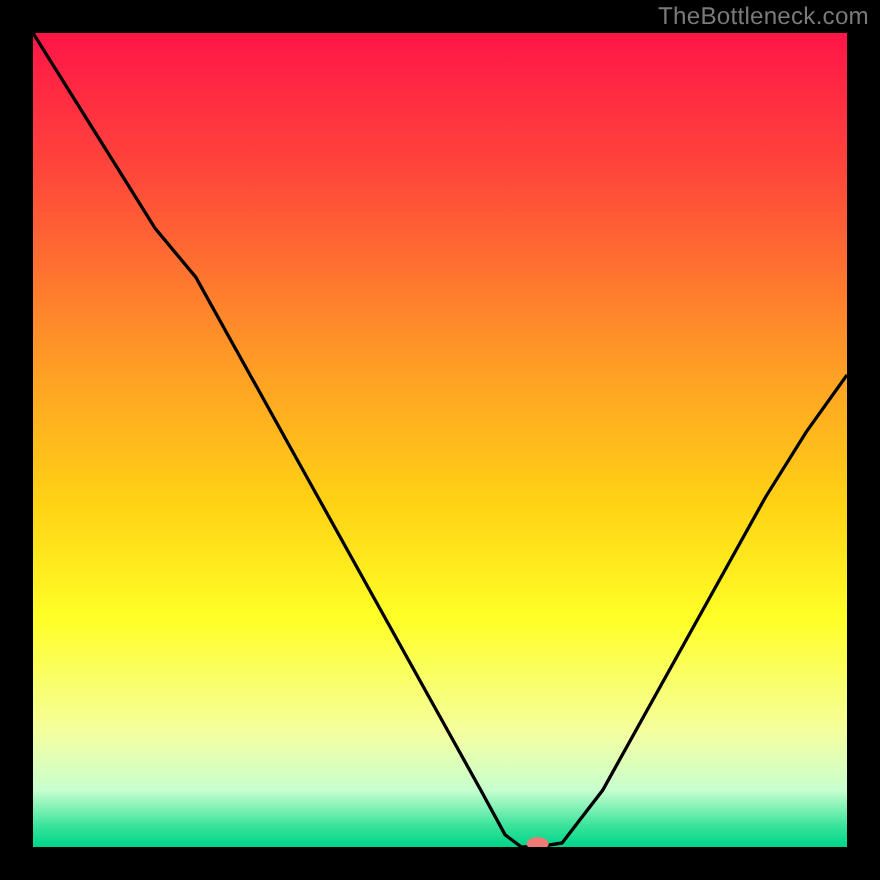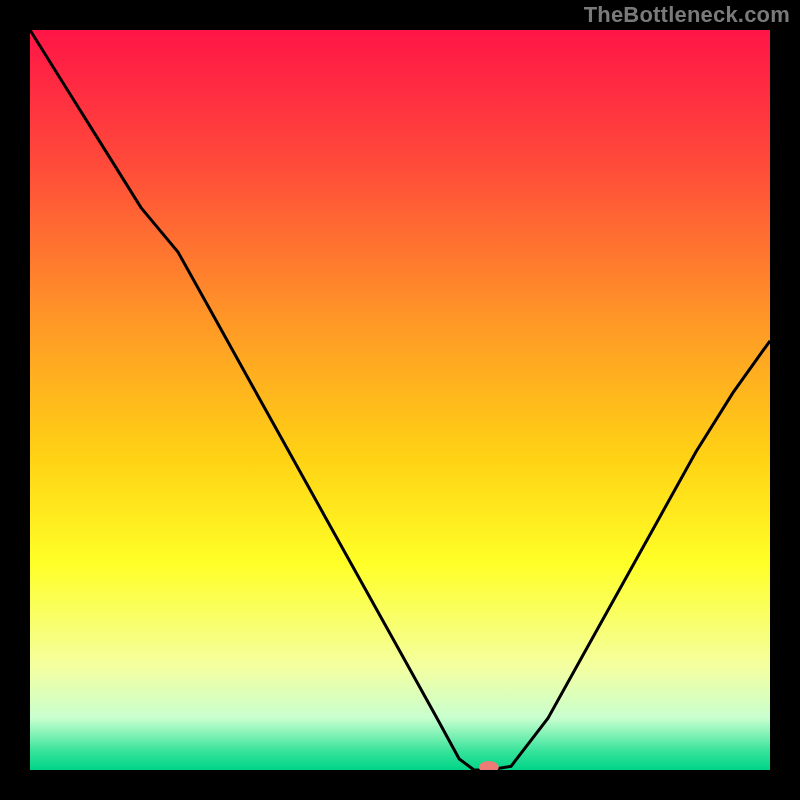--- a/index.html
+++ b/index.html
@@ -14,21 +14,21 @@
     position: relative;
     width: 800px;
     height: 800px;
     background: #000;
   }
   .watermark {
     position: absolute;
     top: 2px;
     right: 10px;
     font-size: 22px;
-    font-weight: bold;
+    font-weight: normal;
     color: #7a7a7a;
     letter-spacing: 0.2px;
     user-select: none;
     text-align: center;
   }
   .plot {
     position: absolute;
     left: 30px;
     top: 30px;
     width: 740px;

